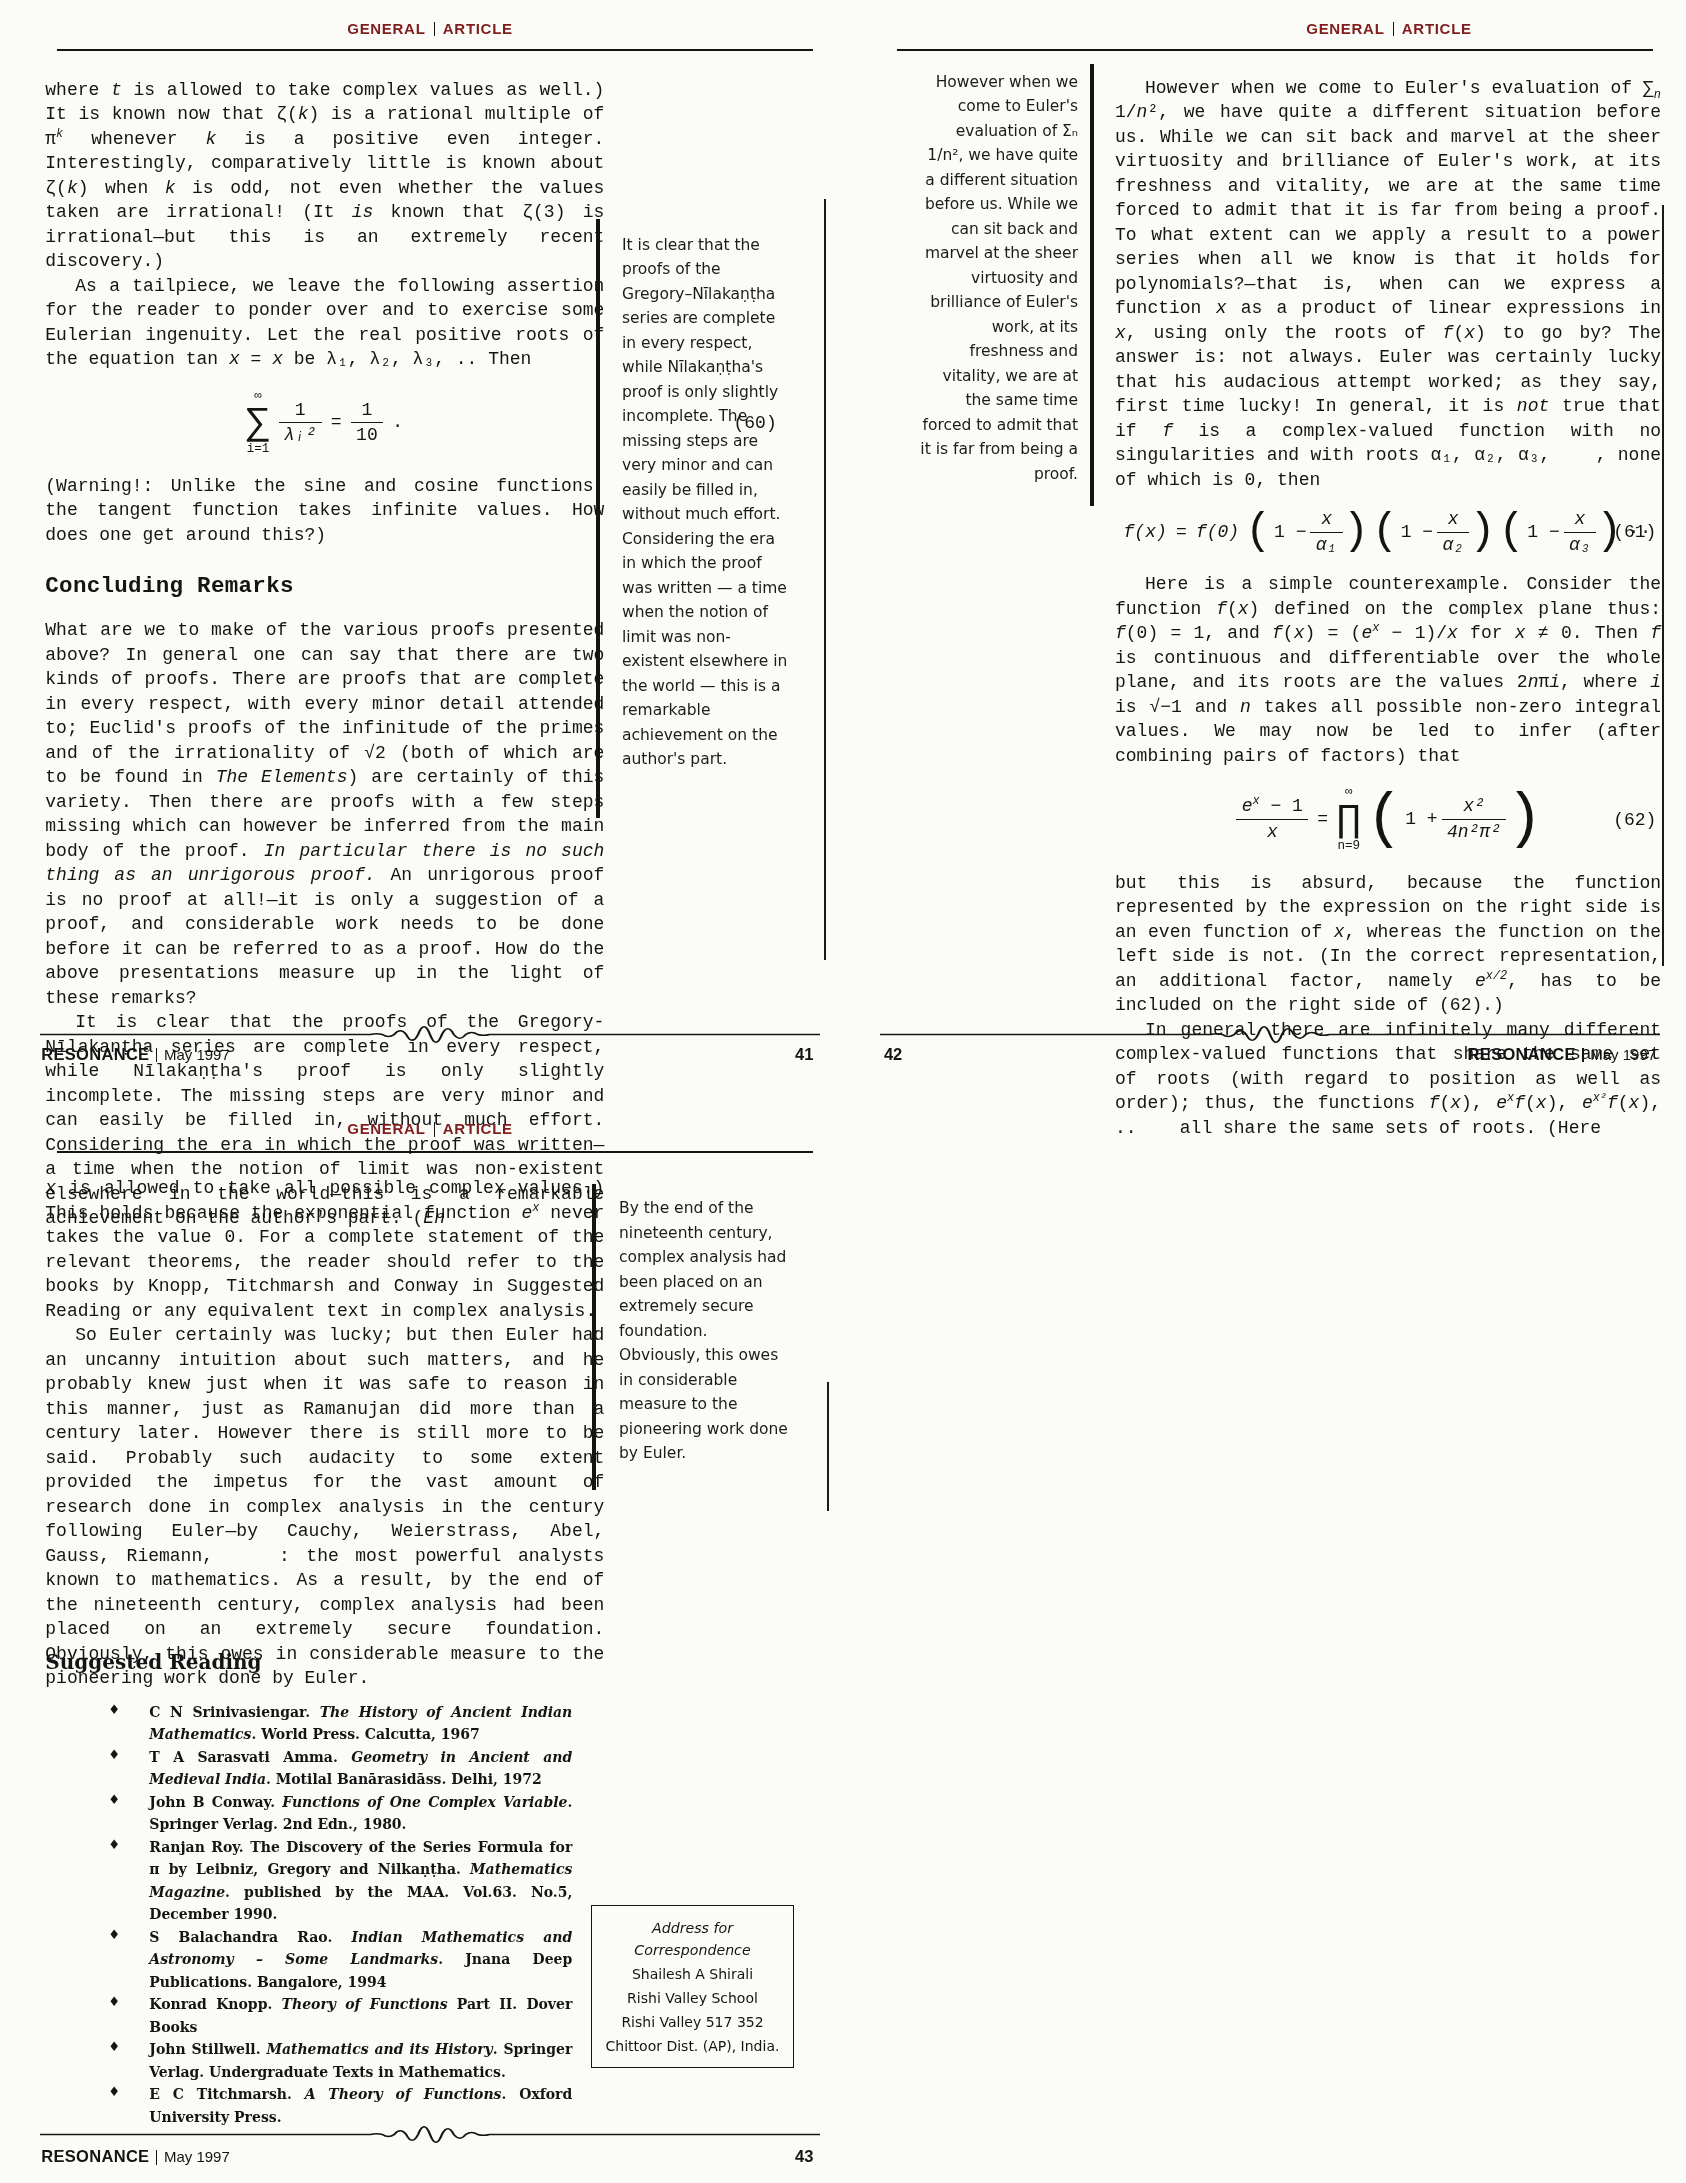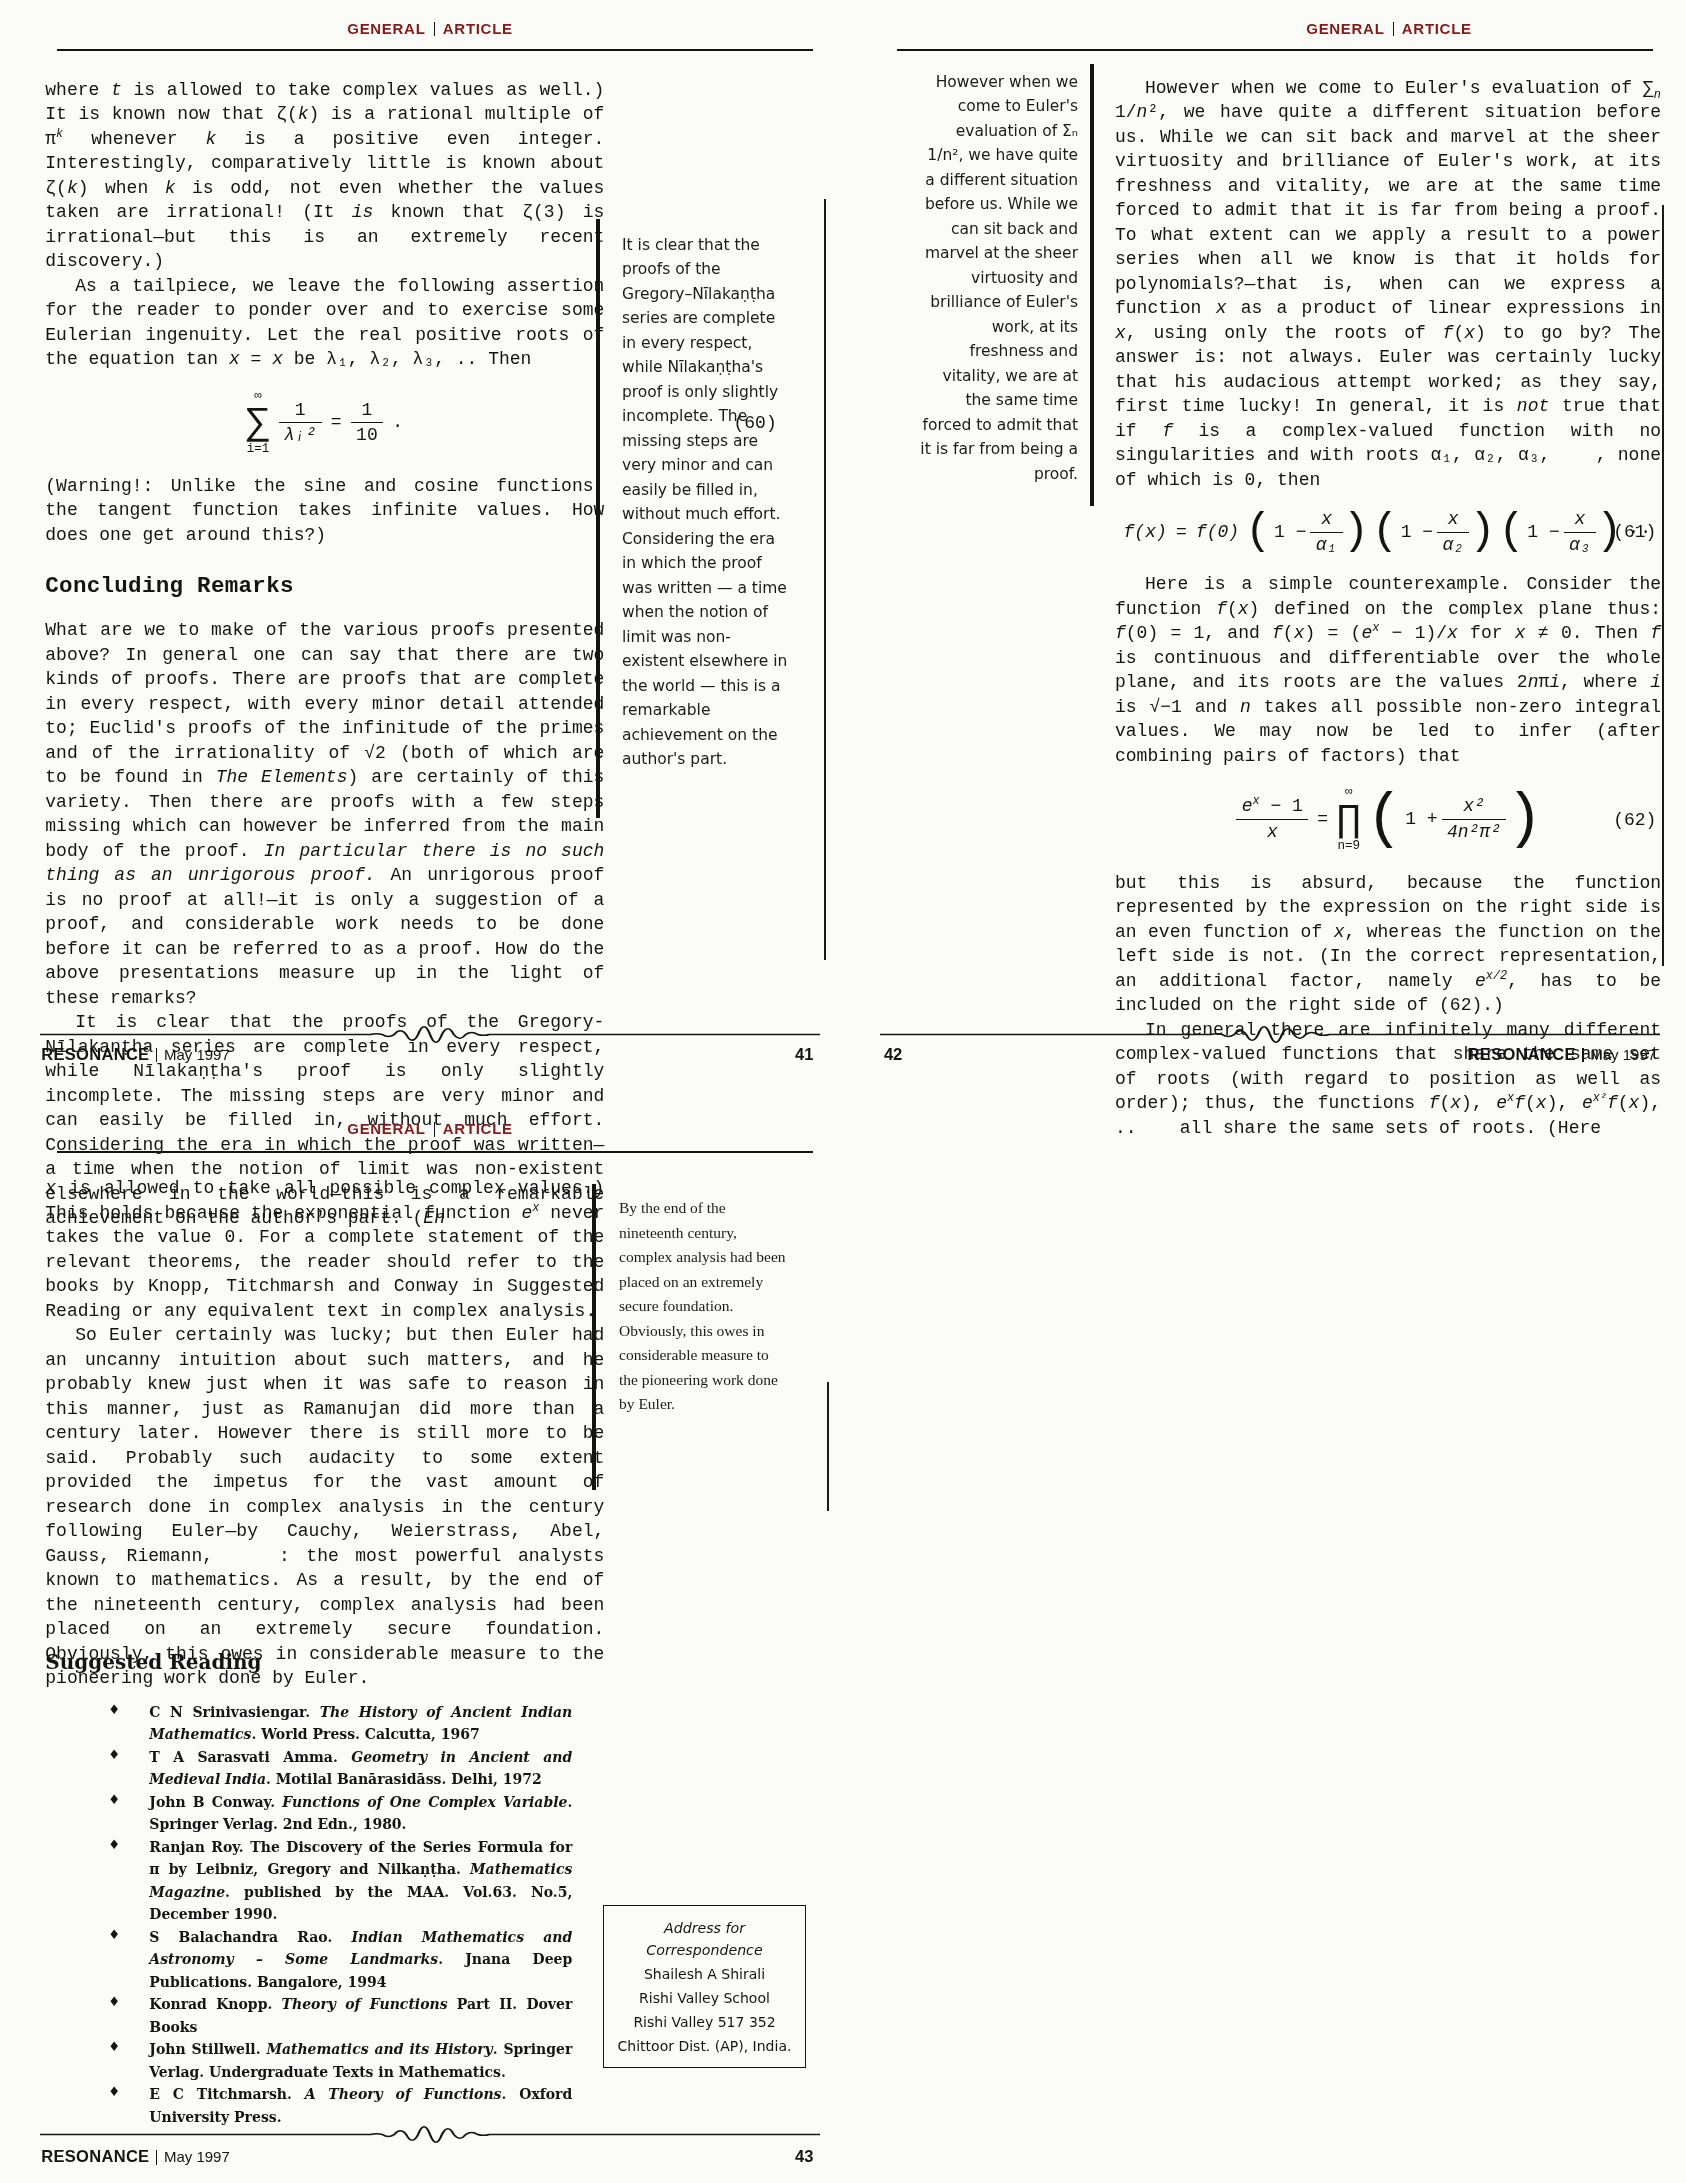--- a/index.html
+++ b/index.html
@@ -215,21 +215,21 @@
     <span>GENERAL</span><span class="hdiv"></span><span>ARTICLE</span>
   </div>
   <div class="hrule" style="top:60px;"></div>
 
   <div class="main" style="left:5.3px;top:85px;width:559px;">
     <p class="body"><span class="it">x</span><span> is allowed to take all possible complex values.) This holds because the exponential function </span><span class="it">e</span><sup class="it">x</sup><span> never takes the value 0. For a complete statement of the relevant theorems, the reader should refer to the books by Knopp, Titchmarsh and Conway in Suggested Reading or any equivalent text in complex analysis.</span></p>
     <p class="body ind"><span>So Euler certainly was lucky; but then Euler had an uncanny intuition about such matters, and he probably knew just when it was safe to reason in this manner, just as Ramanujan did more than a century later. However there is still more to be said. Probably such audacity to some extent provided the impetus for the vast amount of research done in complex analysis in the century following Euler—by Cauchy, Weierstrass, Abel, Gauss, Riemann,&nbsp;&nbsp;&nbsp;&nbsp;: the most powerful analysts known to mathematics. As a result, by the end of the nineteenth century, complex analysis had been placed on an extremely secure foundation. Obviously, this owes in considerable measure to the pioneering work done by Euler.</span></p>
   </div>
 
   <div class="notebar" style="left:552px;top:93px;height:306px;"></div>
-  <div class="note" style="left:579px;top:105px;width:169px;font-family:Liberation Serif, serif;">By the end of the nineteenth century, complex analysis had been placed on an extremely secure foundation. Obviously, this owes in considerable measure to the pioneering work done by Euler.</div>
+  <div class="note" style="left:579px;top:105px;width:169px;">By the end of the nineteenth century, complex analysis had been placed on an extremely secure foundation. Obviously, this owes in considerable measure to the pioneering work done by Euler.</div>
   <div class="artifact" style="left:787px;top:291px;height:129px;"></div>
 
   <div class="refs" style="left:5.3px;top:559px;width:529px;">
     <h3>Suggested Reading</h3>
     <div class="refitem">
       <span class="bullet">♦</span>
       <p class="reftext"><span>C N Srinivasiengar. </span><span class="it">The History of Ancient Indian Mathematics</span><span>. World Press. Calcutta, 1967</span></p>
     </div>
     <div class="refitem">
       <span class="bullet">♦</span>
@@ -254,21 +254,21 @@
     <div class="refitem">
       <span class="bullet">♦</span>
       <p class="reftext"><span>John Stillwell. </span><span class="it">Mathematics and its History</span><span>. Springer Verlag. Undergraduate Texts in Mathematics.</span></p>
     </div>
     <div class="refitem">
       <span class="bullet">♦</span>
       <p class="reftext"><span>E C Titchmarsh. </span><span class="it">A Theory of Functions</span><span>. Oxford University Press.</span></p>
     </div>
   </div>
 
-  <div class="addr" style="left:563px;top:814px;width:193px;">
+  <div class="addr" style="left:551px;top:814px;width:193px;">
     <div class="addr-title">Address for Correspondence</div>
     <div class="addr-line">Shailesh A Shirali</div>
     <div class="addr-line">Rishi Valley School</div>
     <div class="addr-line">Rishi Valley 517 352</div>
     <div class="addr-line">Chittoor Dist. (AP), India.</div>
   </div>
 
   <svg class="frule" style="top:1025px;" viewBox="0 0 1180 90" preserveAspectRatio="none">
     <path d="M0,45 H500 Q509,41 518,45 Q527,55 536,45 Q545,27 554,45 Q563,73 572,45 Q581,7 590,45 Q599,83 608,45 Q617,17 626,45 Q635,63 644,45 Q653,35 662,45 Q671,49 680,45 H1180" stroke="#141414" stroke-width="3.4" fill="none"></path>
   </svg>

